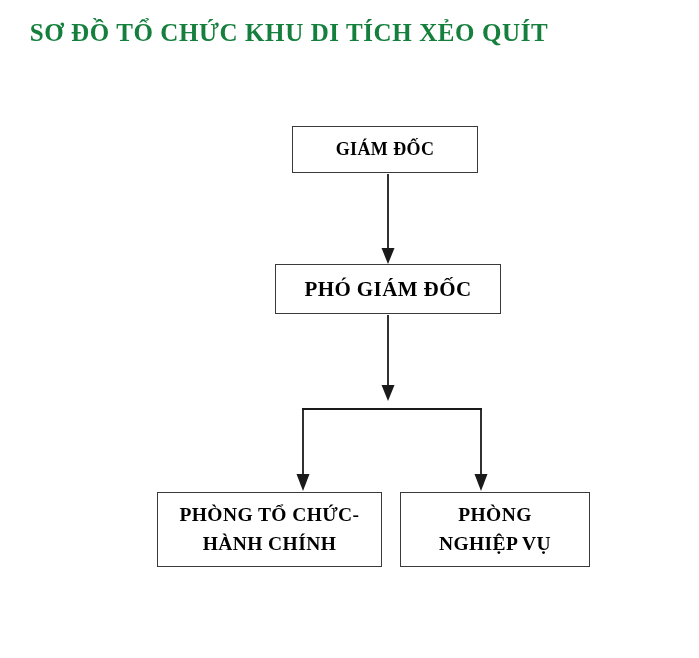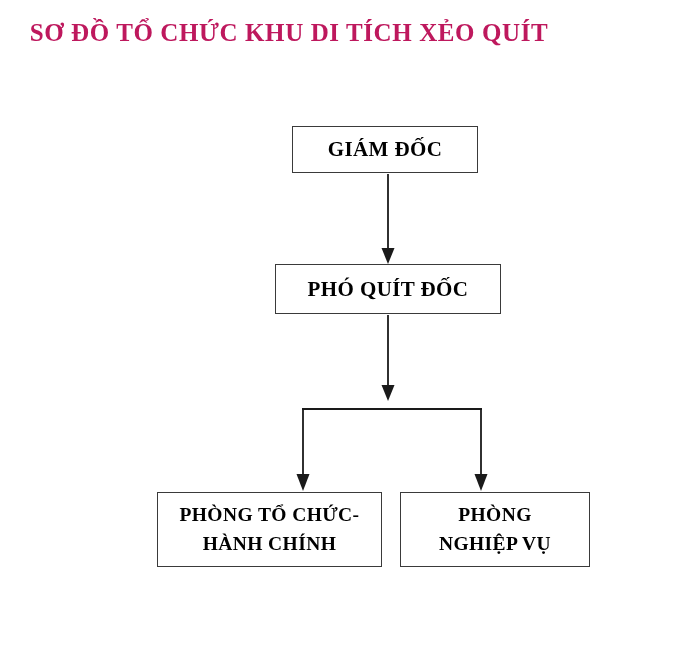--- a/index.html
+++ b/index.html
@@ -22,21 +22,21 @@
   .chart-title {
     position: absolute;
     left: 0;
     top: 18px;
     width: 578px;
     text-align: center;
     font-family: "Liberation Serif", "DejaVu Serif", serif;
     font-weight: bold;
     font-size: 25px;
     letter-spacing: 0.6px;
-    color: #be185d;
+    color: #15803d;
     white-space: nowrap;
     line-height: 1.2;
   }
 
   
   .node {
     position: absolute;
     box-sizing: border-box;
     background: #ffffff;
     border: 1.6px solid #3a3a3a;
@@ -48,21 +48,21 @@
     font-weight: bold;
     color: #000000;
     letter-spacing: 0.4px;
   }
 
   .node-director {
     left: 292px;
     top: 126px;
     width: 186px;
     height: 47px;
-    font-size: 21px;
+    font-size: 18px;
   }
 
   .node-deputy {
     left: 275px;
     top: 264px;
     width: 226px;
     height: 50px;
     font-size: 21px;
   }
 
@@ -136,21 +136,21 @@
       <line x1="481" y1="409" x2="481" y2="479" stroke="#1a1a1a" stroke-width="1.8"></line>
       <polygon points="481,491 474.5,474 487.5,474" fill="#1a1a1a"></polygon>
     </g>
   </svg>
 
   <div class="node node-director">
     <span class="node-text">GIÁM ĐỐC</span>
   </div>
 
   <div class="node node-deputy">
-    <span class="node-text">PHÓ QUÍT ĐỐC</span>
+    <span class="node-text">PHÓ GIÁM ĐỐC</span>
   </div>
 
   <div class="node node-professional">
     <span class="node-text">PHÒNG
 NGHIỆP VỤ</span>
   </div>
 
   <div class="node node-admin">
     <span class="node-text">PHÒNG TỔ CHỨC-
 HÀNH CHÍNH</span>

